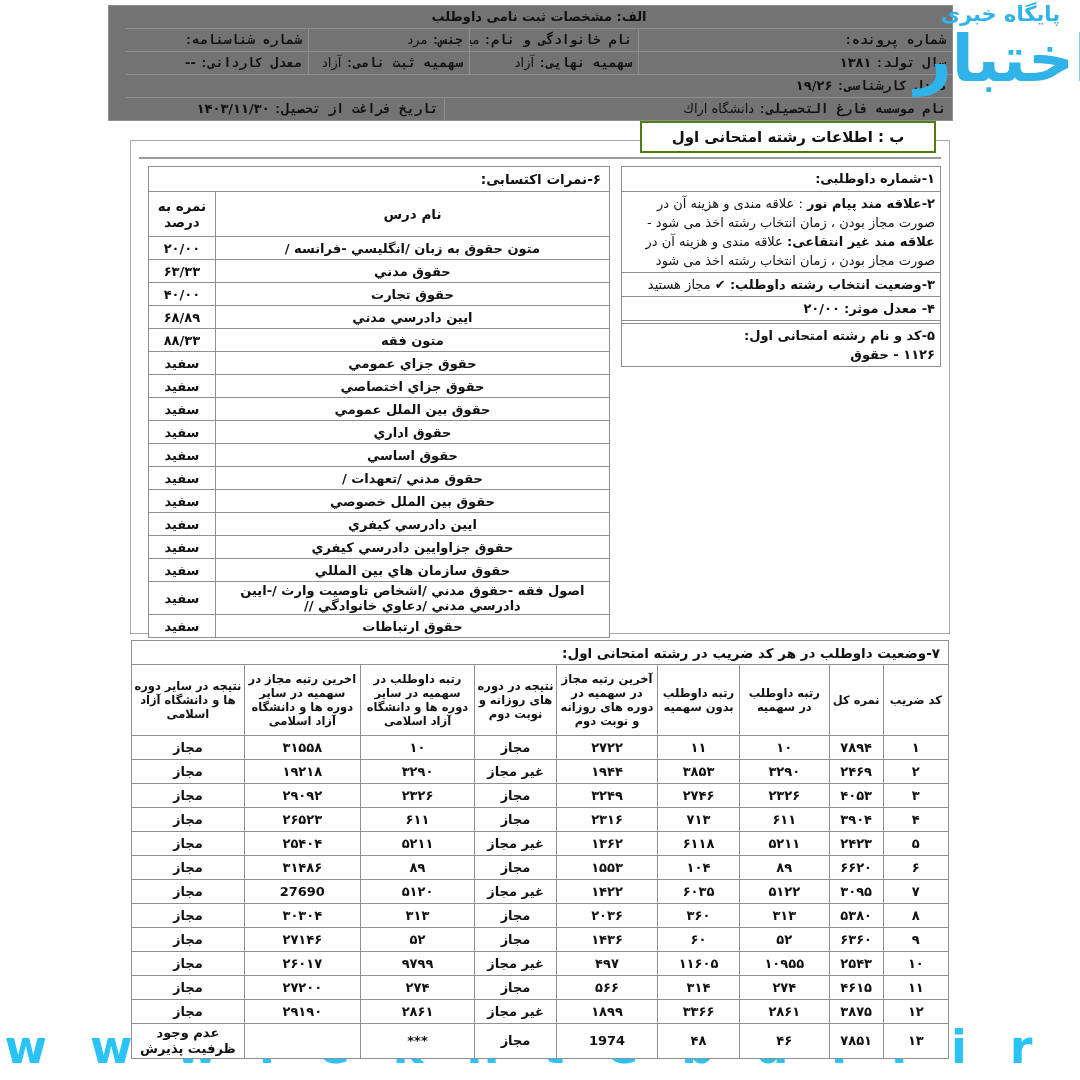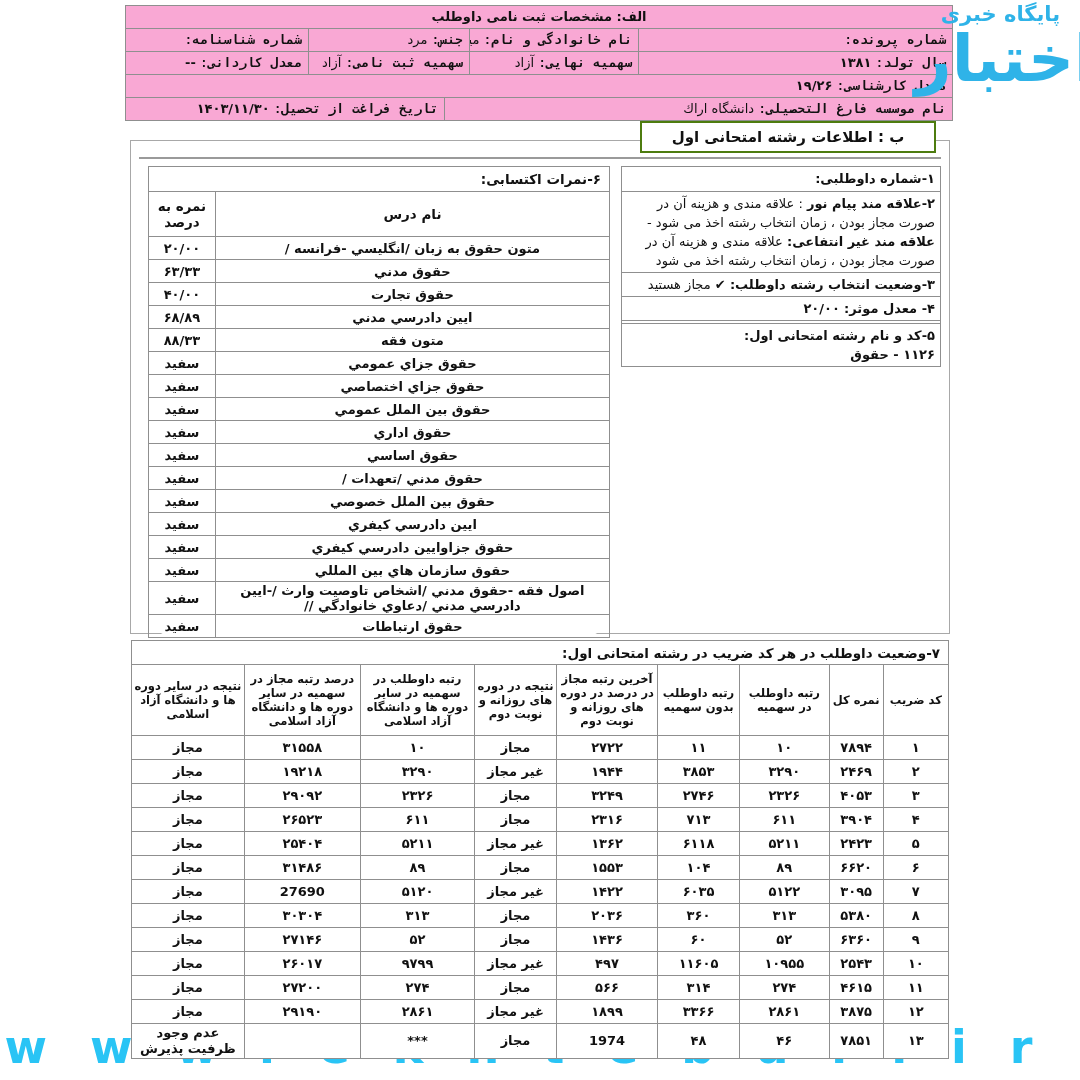--- a/index.html
+++ b/index.html
@@ -2,22 +2,22 @@
 <html lang="fa" dir="rtl"><head>
 <meta charset="utf-8">
 <style>
   html,body{margin:0;padding:0;}
   body{
     width:1080px;height:1080px;position:relative;overflow:hidden;
     background:#ffffff;direction:rtl;
     font-family:"DejaVu Sans",sans-serif;color:#111;
   }
   
-  .secA{position:absolute;top:5px;right:127px;width:826px;background:#f9a8d4;
-        border:1px solid #8f8f8f;font-size:13px;z-index:1;}
+  .secA{position:absolute;top:5px;right:127px;width:826px;background:#737373;
+        border:1px solid #8f8f8f;font-size:13px;z-index:1;padding-left:17px;}
   .secA .trow{border-top:1px solid #8f8f8f;}
   .secA .title{height:22px;line-height:22px;text-align:center;font-weight:bold;}
   .g4{display:grid;grid-template-columns:38% 20.5% 19.5% 22%;}
   .g2{display:grid;grid-template-columns:61.5% 38.5%;}
   .cell{height:22px;line-height:22px;padding:0 6px;white-space:nowrap;overflow:hidden;}
   .g4 .cell:not(:last-child),.g2 .cell:not(:last-child){border-left:1px solid #8f8f8f;}
   .lbl{font-weight:bold;font-family:Liberation Mono, monospace;}
   .val{font-weight:normal;}
   .num{font-weight:bold;}
   
@@ -32,21 +32,21 @@
   .infobox{position:absolute;top:166px;right:139px;width:318px;background:#fff;
            border:1px solid #8f8f8f;font-size:13px;z-index:2;}
   .infobox .irow{padding:2px 5px;border-top:1px solid #8f8f8f;line-height:19px;text-align:right;}
   .infobox .irow:first-child{border-top:none;}
   .infobox .first{font-weight:bold;height:20px;}
   .infobox .gap{border-top:1px solid #8f8f8f;height:2px;padding:0;}
   .infobox b{font-weight:bold;}
   .infobox .ffval{display:block;padding-left:8px;font-weight:bold;}
   
   .scores{position:absolute;top:166px;right:470px;width:462px;z-index:2;}
-  table{border-collapse:collapse;table-layout:fixed;background:#fff;width:100%;border-radius:29px;}
+  table{border-collapse:collapse;table-layout:fixed;background:#fff;width:100%;}
   .scores table td,.scores table th{border:1px solid #8f8f8f;}
   .scores .shead td{font-weight:bold;text-align:right;padding:2px 8px;height:20px;font-size:13.5px;}
   .scores th{font-weight:bold;text-align:center;font-size:13.5px;padding:2px;height:40px;vertical-align:middle;}
   .scores td.course{ text-align:center;font-weight:bold;font-size:13px;padding:1px 4px;height:20px;}
   .scores td.score{ text-align:center;font-weight:bold;font-size:13px;padding:1px 2px;}
   
   .coef{position:absolute;top:640px;right:131px;width:818px;z-index:2;}
   .coef table td,.coef table th{border:1px solid #8f8f8f;vertical-align:middle;}
   .coef .ctitle td{font-weight:bold;text-align:right;padding:2px 8px;height:19px;font-size:13.5px;}
   .coef th{font-weight:bold;font-size:11.5px;text-align:center;padding:2px 1px;height:66px;line-height:14px;}
@@ -269,24 +269,24 @@
     </colgroup>
     <thead>
       <tr class="ctitle">
         <td colspan="9">۷-وضعیت داوطلب در هر کد ضریب در رشته امتحانی اول:</td>
       </tr>
       <tr>
         <th>کد ضریب</th>
         <th>نمره کل</th>
         <th>رتبه داوطلب در سهمیه</th>
         <th>رتبه داوطلب بدون سهمیه</th>
-        <th>آخرین رتبه مجاز در درصد در دوره های روزانه و نوبت دوم</th>
+        <th>آخرین رتبه مجاز در سهمیه در دوره های روزانه و نوبت دوم</th>
         <th>نتیجه در دوره های روزانه و نوبت دوم</th>
         <th>رتبه داوطلب در سهمیه در سایر دوره ها و دانشگاه آزاد اسلامی</th>
-        <th>درصد رتبه مجاز در سهمیه در سایر دوره ها و دانشگاه آزاد اسلامی</th>
+        <th>اخرین رتبه مجاز در سهمیه در سایر دوره ها و دانشگاه آزاد اسلامی</th>
         <th>نتیجه در سایر دوره ها و دانشگاه آزاد اسلامی</th>
       </tr>
     </thead>
     <tbody>
 
         <tr>
           <td class="d">۱</td>
           <td class="d">۷۸۹۴</td>
           <td class="d">۱۰</td>
           <td class="d">۱۱</td>

